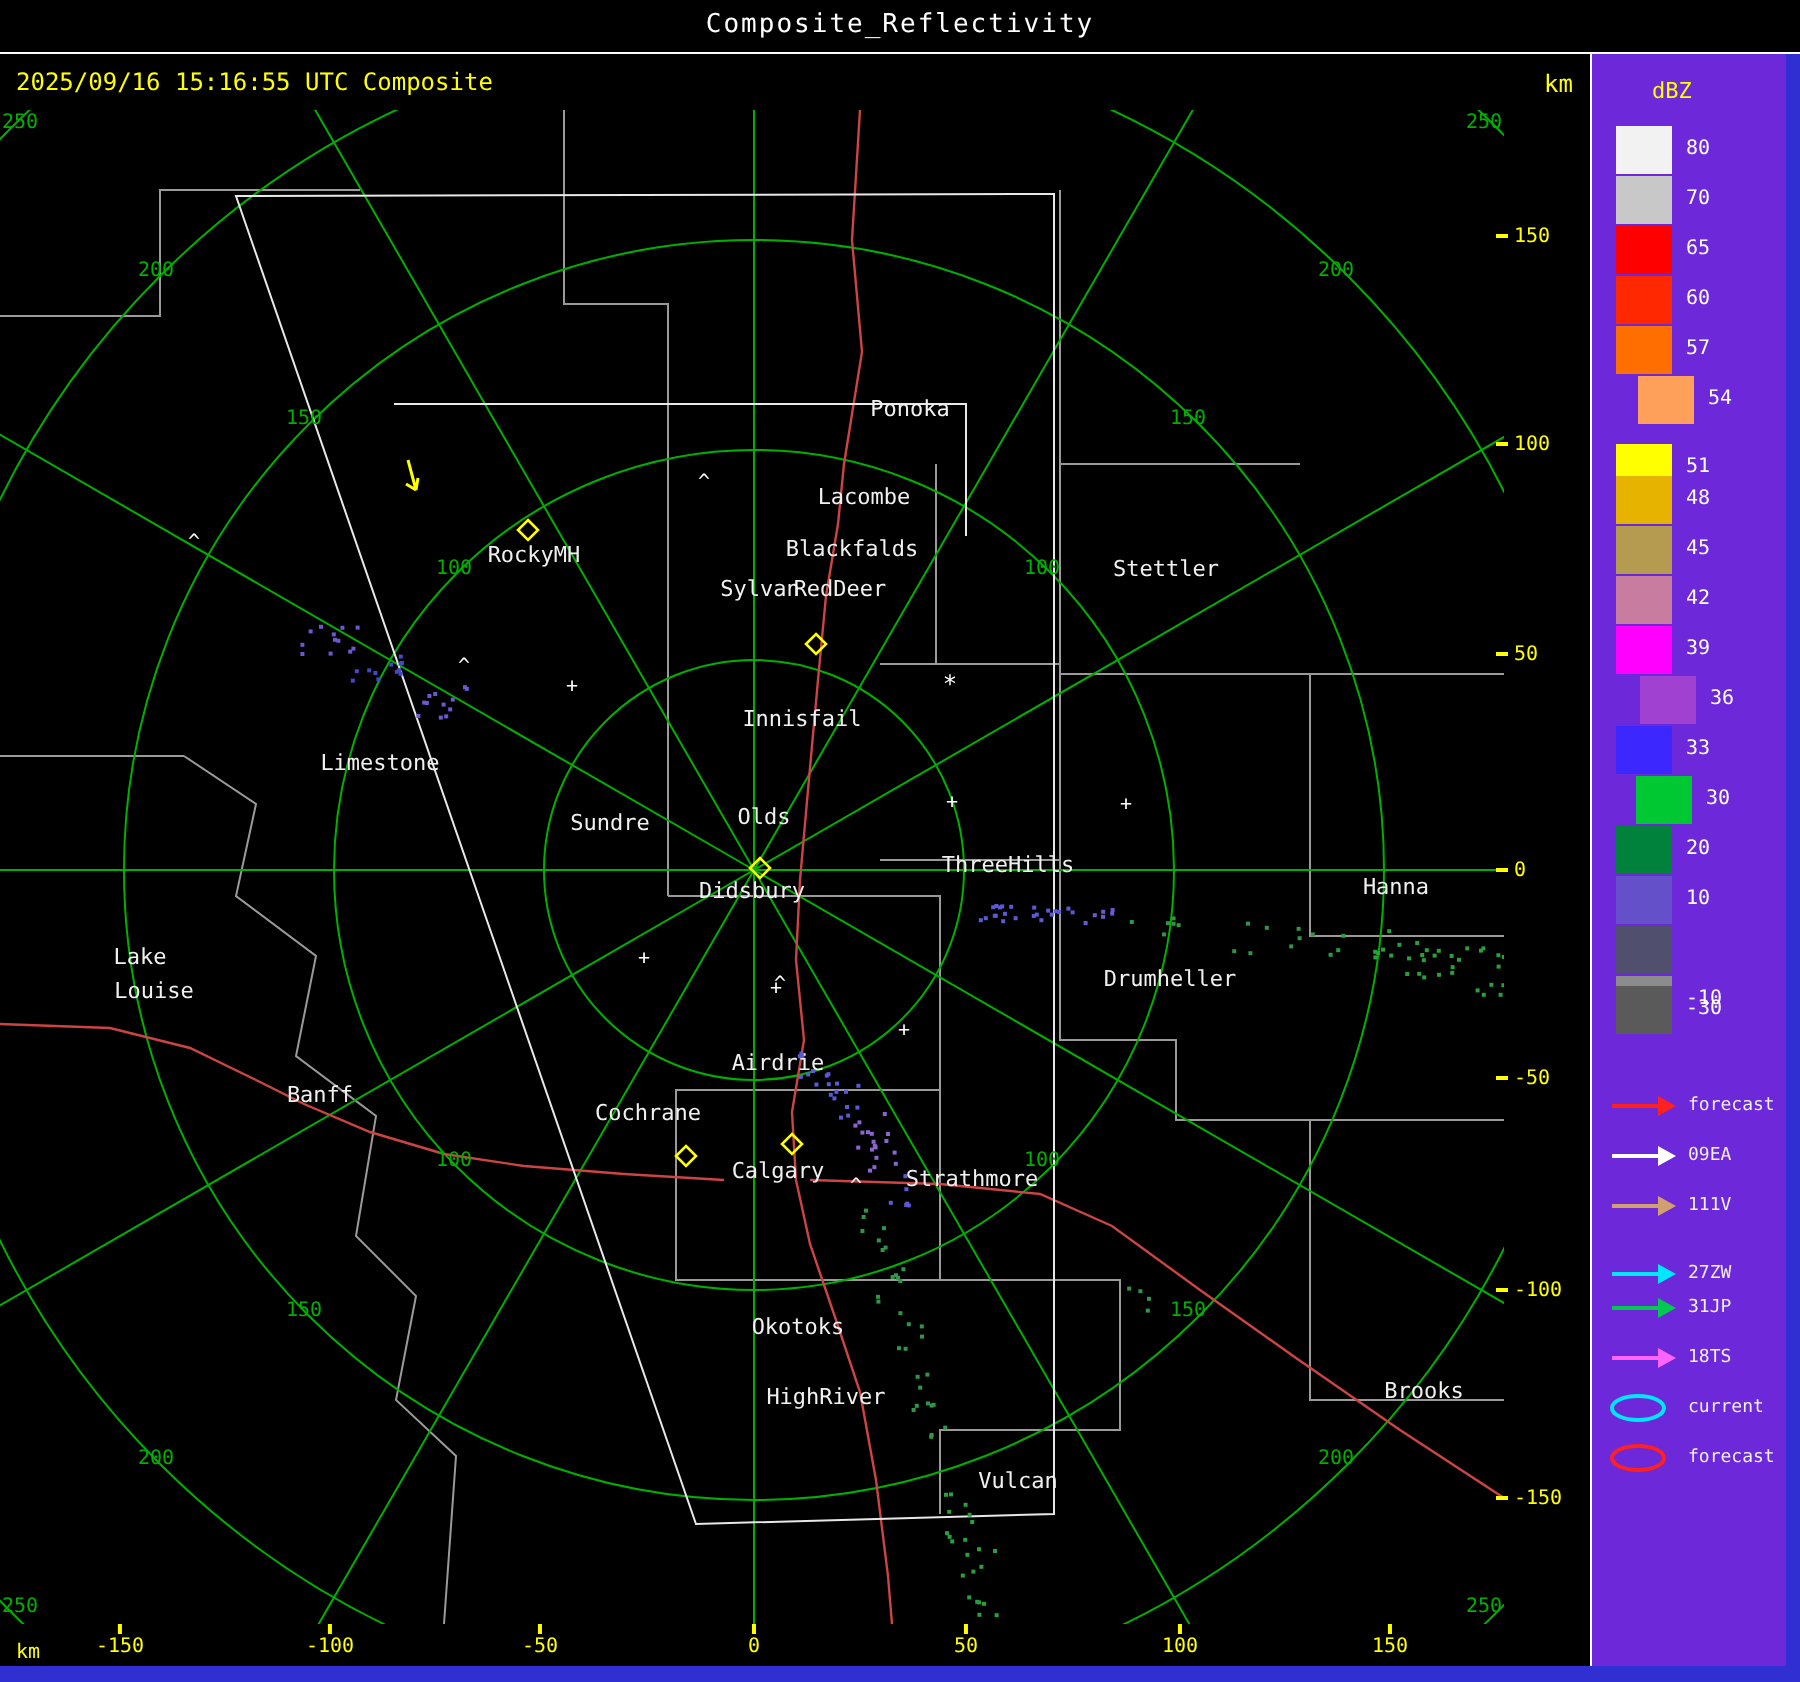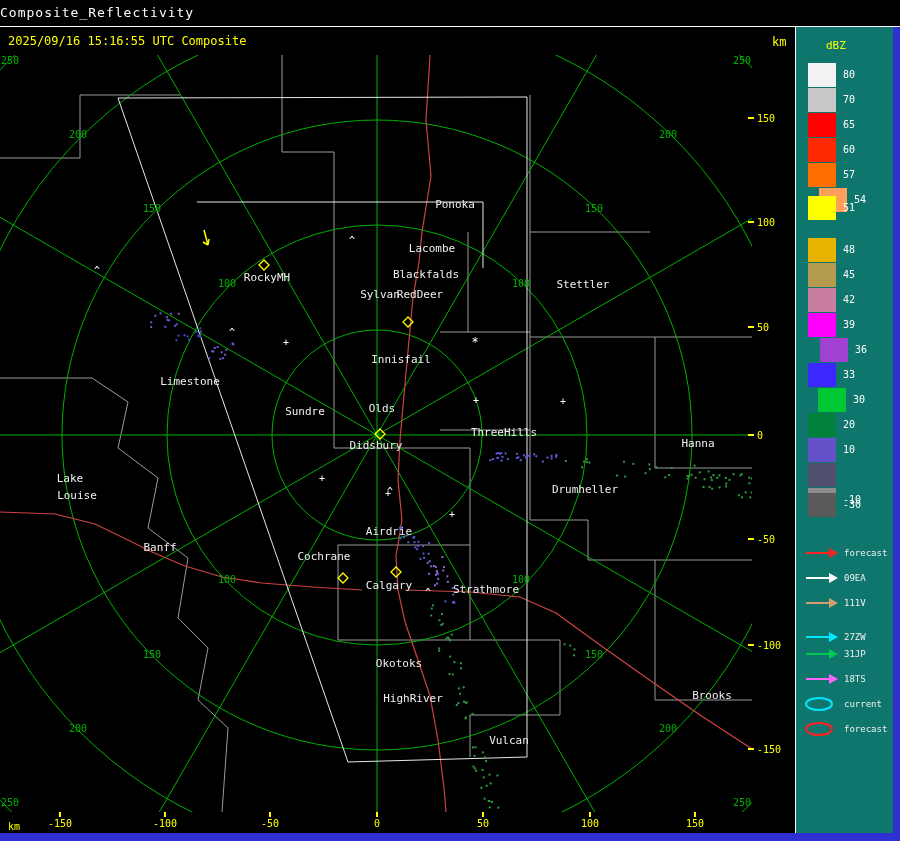--- a/index.html
+++ b/index.html
@@ -1,32 +1,32 @@
 <!DOCTYPE html>
 <html><head>
 <meta charset="utf-8">
 <style>
   html,body{margin:0;padding:0;background:#000;}
   body{width:900px;height:841px;position:relative;overflow:hidden;
        font-family:"DejaVu Sans Mono",monospace;}
   .titlebar{position:absolute;top:0;left:0;width:900px;height:26px;color:#ffffff;
-            text-align:left;line-height:26px;font-size:13px;letter-spacing:1px;
+            text-align:center;line-height:26px;font-size:13px;letter-spacing:1px;
             border-bottom:1px solid #ffffff;background:#000;}
   .timestamp{position:absolute;top:34px;left:8px;color:#ffff00;font-size:12px;}
   .km-top{position:absolute;top:35px;left:772px;color:#ffff00;font-size:12px;}
   #map-svg{position:absolute;top:55px;left:0;background:#000;}
   #right-axis{position:absolute;top:55px;left:748px;width:48px;height:757px;}
   .rtick{position:absolute;left:0;height:12px;display:flex;align-items:center;
          color:#ffff00;font-size:10px;white-space:nowrap;}
   .rtick .dash{display:inline-block;width:6px;height:2px;background:#ffff00;margin-right:3px;}
   #bottom-axis{position:absolute;top:812px;left:0;width:760px;height:21px;color:#ffff00;font-size:10px;}
   .btick{position:absolute;top:0;transform:translateX(-50%);text-align:center;}
   .btick .dash{width:2px;height:5px;background:#ffff00;margin:0 auto 1px auto;}
   .km-bottom{position:absolute;top:9px;left:8px;color:#ffff00;font-size:10px;}
-  #legend{position:absolute;top:27px;left:796px;width:97px;height:806px;background:#0f766e;}
+  #legend{position:absolute;top:27px;left:796px;width:97px;height:806px;background:#6d28d9;}
   .dbz-title{position:absolute;top:12px;left:30px;color:#ffff00;font-size:11px;}
   .swrow{position:absolute;left:12px;height:25px;display:flex;align-items:center;}
   .sw{width:28px;height:24px;margin-right:7px;}
   .swlbl{color:#ffffff;font-size:10px;}
   .symrow{position:absolute;left:8px;height:16px;display:flex;align-items:center;}
   .symrow svg{margin-right:4px;}
   .symlbl{color:#f0f0f0;font-size:9px;white-space:nowrap;}
   .vsep{position:absolute;top:27px;left:795px;width:1px;height:806px;background:#ffffff;}
   .sb-bottom{position:absolute;top:833px;left:0;width:900px;height:8px;background:#3030d2;}
   .sb-right{position:absolute;top:27px;left:893px;width:7px;height:814px;background:#3030d2;}
@@ -448,21 +448,21 @@
         <span class="swlbl">60</span>
       </div>
       <div class="swrow" style="top: 135px;">
         <div class="sw" style="background: rgb(255, 110, 0);"></div>
         <span class="swlbl">57</span>
       </div>
       <div class="swrow" style="top: 160px; margin-left: 11px;">
         <div class="sw" style="background: rgb(255, 160, 90);"></div>
         <span class="swlbl">54</span>
       </div>
-      <div class="swrow" style="top: 168px;">
+      <div class="swrow" style="top: 194px;">
         <div class="sw" style="background: rgb(255, 255, 0);"></div>
         <span class="swlbl">51</span>
       </div>
       <div class="swrow" style="top: 210px;">
         <div class="sw" style="background: rgb(230, 180, 0);"></div>
         <span class="swlbl">48</span>
       </div>
       <div class="swrow" style="top: 235px;">
         <div class="sw" style="background: rgb(180, 155, 80);"></div>
         <span class="swlbl">45</span>

